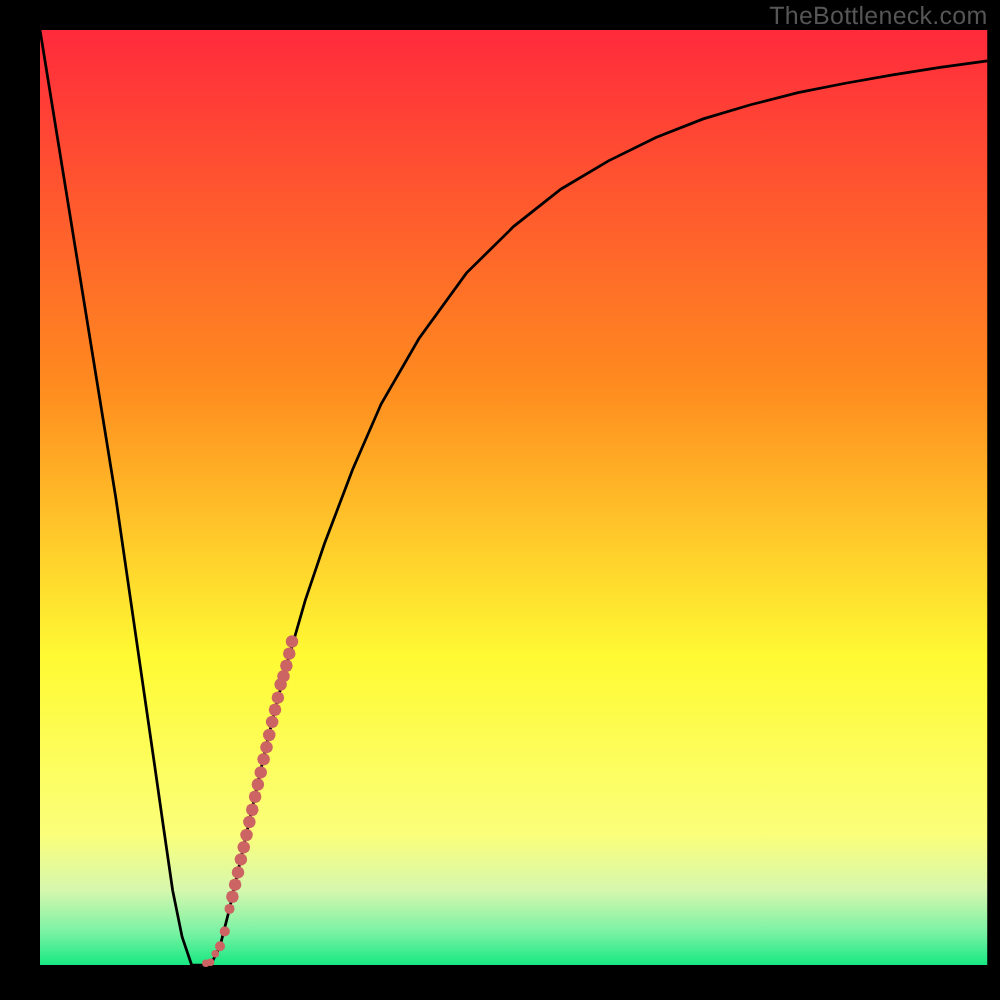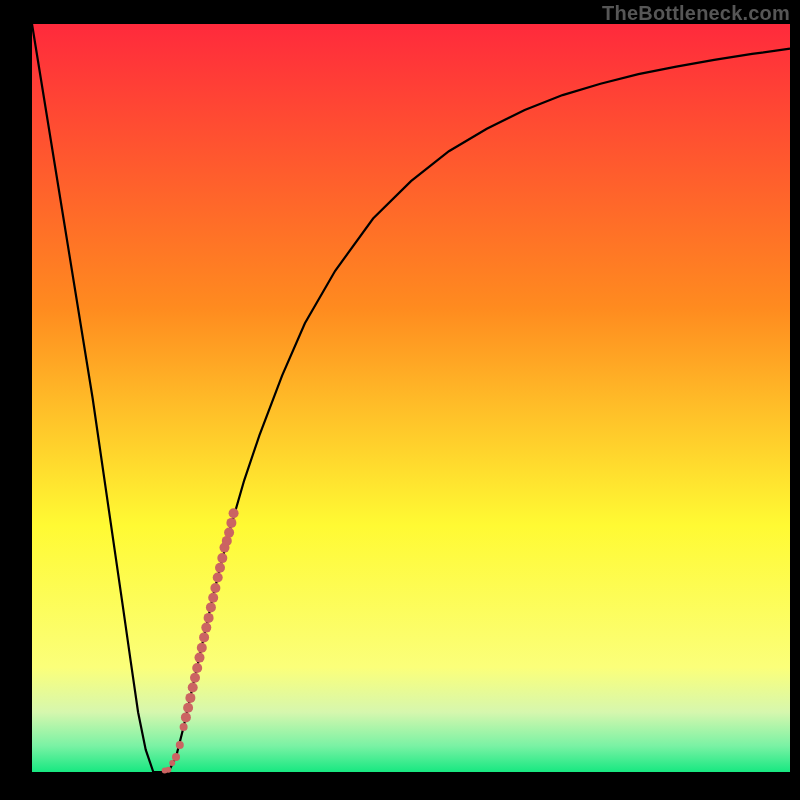--- a/index.html
+++ b/index.html
@@ -17,21 +17,21 @@
   }
   svg {
     display: block;
   }
   .attribution {
     position: absolute;
     top: 2px;
     right: 10px;
     font-family: Arial, Helvetica, sans-serif;
     font-size: 20px;
-    font-weight: 700;
+    font-weight: 400;
     color: #565656;
     letter-spacing: 0.2px;
   }
 </style>
 </head>
 <body>
 
 <div id="chart-root">
   <svg id="svg" width="800" height="800" viewBox="0 0 800 800">
     <defs>

